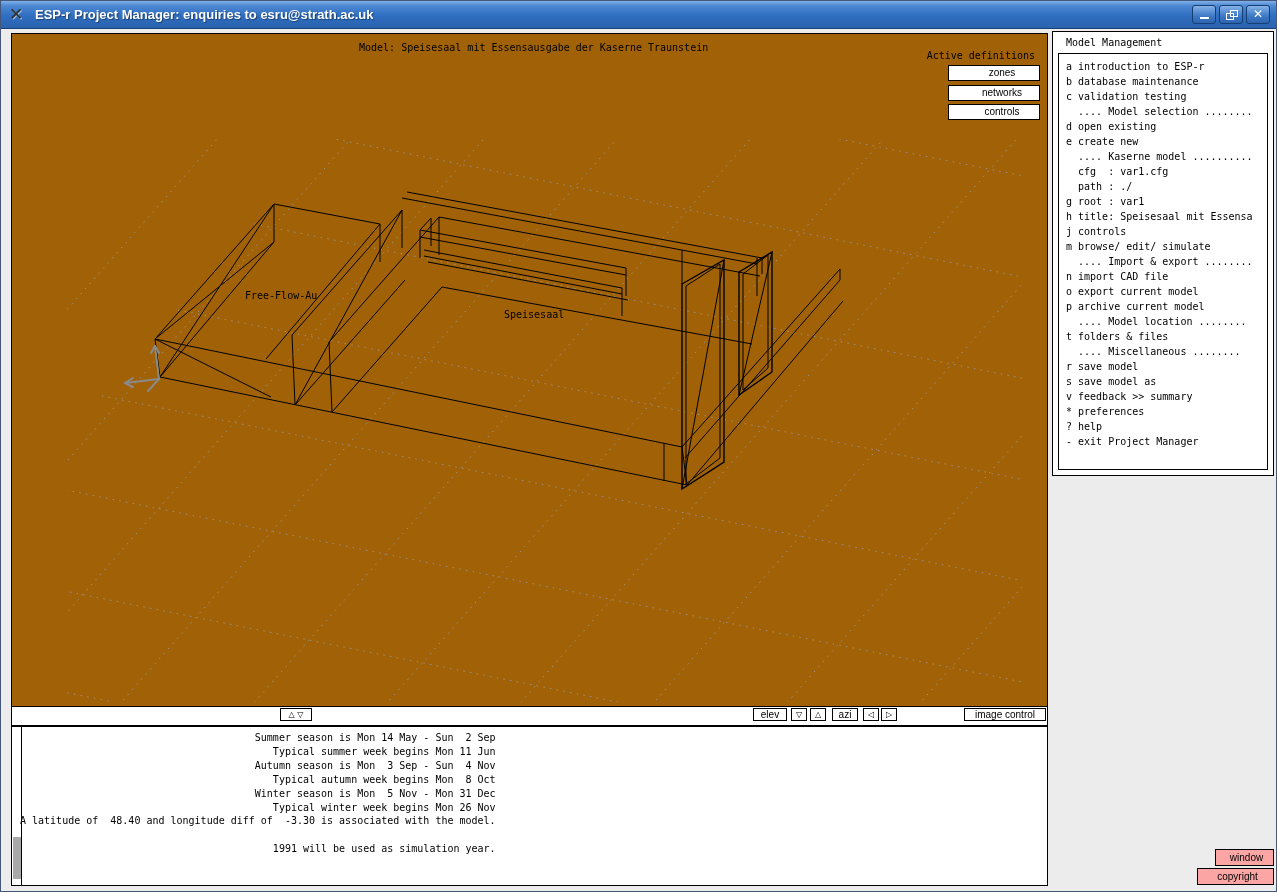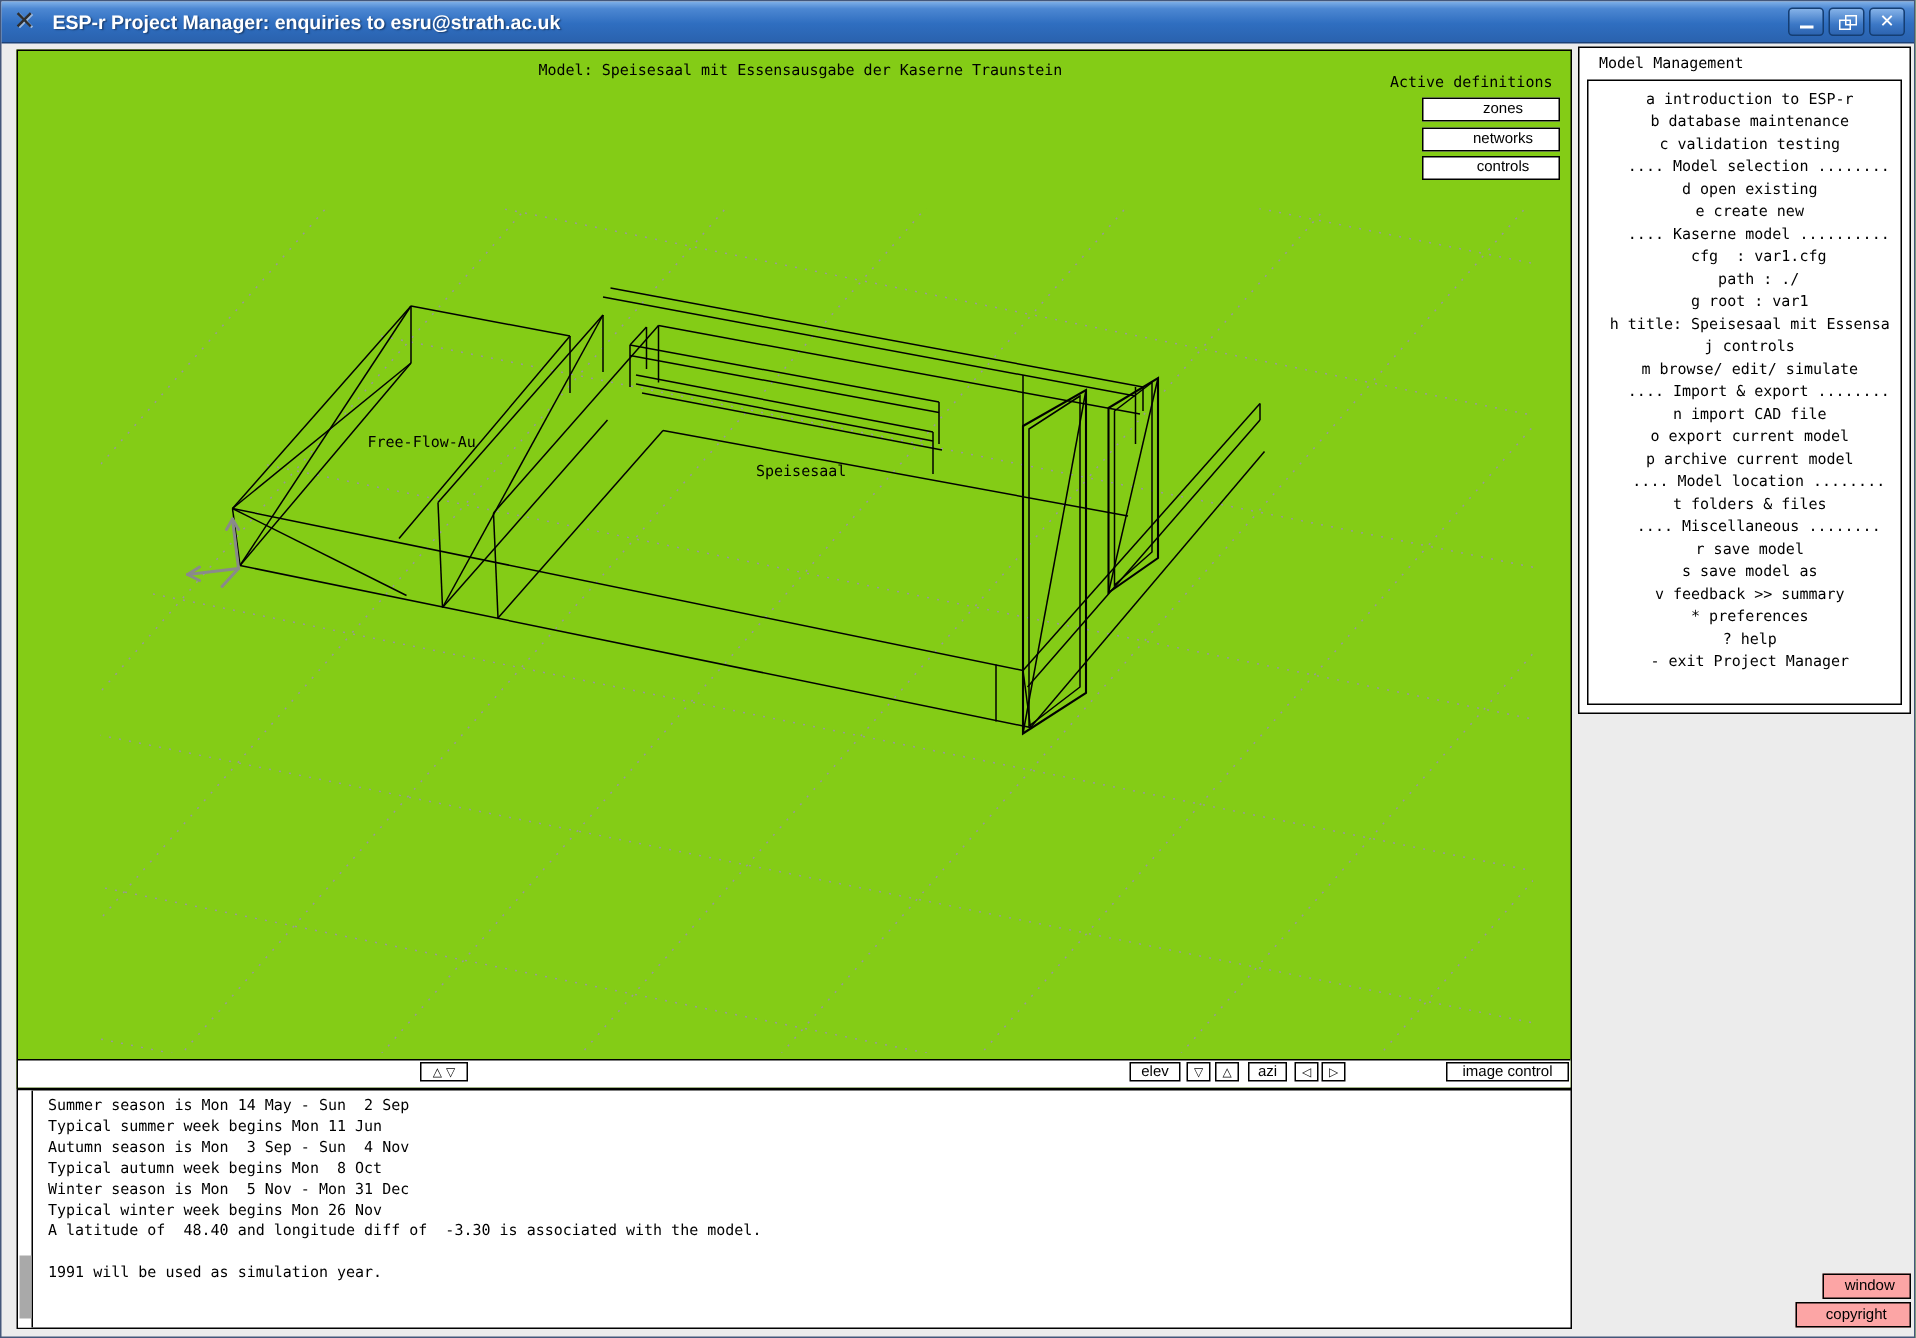--- a/index.html
+++ b/index.html
@@ -18,51 +18,51 @@
   .winbtn { position:absolute; top:4px; width:24px; height:19px; border:1px solid #153e73; border-radius:3px;
     background:linear-gradient(180deg,#85b2e8,#3c78c6 60%,#2d64b0); color:#fff; text-align:center;
     font:bold 11px "DejaVu Sans",sans-serif; line-height:17px; cursor:default; }
   #btn-min { right:60px; } #btn-restore { right:33px; } #btn-close { right:6px; font-size:12px; }
   #btn-min .bar { position:absolute; left:7px; bottom:4px; width:9px; height:2px; background:#fff; }
   #btn-restore .sq1 { position:absolute; left:6px; top:7px; width:8px; height:7px; border:1px solid #fff; }
   #btn-restore .sq2 { position:absolute; left:10px; top:4px; width:8px; height:7px; border:1px solid #fff; background:transparent; }
 
   
   #canvas-wrap { position:absolute; left:10px; top:32px; width:1037px; height:693px;
-    background:#84cc16; border:1px solid #000; }
+    background:#a16207; border:1px solid #000; }
   #viewport { position:absolute; left:0; top:0; width:1035px; height:672px; overflow:hidden; }
   #scene { position:absolute; left:0; top:0; }
   #model-title { position:absolute; left:347px; top:8px; font-size:10px; white-space:pre; color:#000; }
   #active-defs-label { position:absolute; right:12px; top:16px; font-size:10px; color:#000; }
   .adef-btn { position:absolute; left:936px; width:92px; height:16px; border:1px solid #000;
     background:#fff; font-size:10px; line-height:14px; padding-left:16px; cursor:default; }
   .zone-label { position:absolute; font-size:10px; color:#000; white-space:pre; }
 
   
   #control-strip { position:absolute; left:0; bottom:0; width:1035px; height:19px;
     border-top:1px solid #000; background:#fff; }
   .gc-btn { position:absolute; top:1px; height:13px; border:1px solid #000; background:#fff;
     font-size:10px; line-height:11px; text-align:center; cursor:default; white-space:pre; }
   .gc-tri { font-family:"DejaVu Sans",sans-serif; font-size:8px; line-height:11px; }
 
   
   #feedback { position:absolute; left:10px; top:725px; width:1037px; height:160px;
     background:#fff; border:1px solid #000; }
   #fb-scrollbar { position:absolute; left:0; top:0; width:10px; height:158px; border-right:1px solid #000; background:#fff; }
   #fb-thumb { position:absolute; left:1px; top:110px; width:8px; height:42px; background:#a9a9a9; cursor:default; }
-  #feedback-text { position:absolute; left:20px; top:4px; font-size:10px; line-height:13.9px; color:#000; }
+  #feedback-text { position:absolute; left:8px; top:4px; font-size:10px; line-height:13.9px; color:#000;text-align:right; }
   .fb-line { white-space:pre; min-height:13.9px; }
 
   
   #menu-panel { position:absolute; left:1051px; top:30px; width:222px; height:445px;
     background:#fff; border:1px solid #000; }
   #menu-title { position:absolute; left:13px; top:5px; font-size:10px; color:#000; }
   #menu-list { position:absolute; left:5px; top:21px; width:210px; height:417px; border:1px solid #000;
     padding:5px 0 0 7px; overflow:hidden; }
-  .menu-item { font-size:10px; line-height:15px; white-space:pre; color:#000; cursor:default;text-align:center; }
+  .menu-item { font-size:10px; line-height:15px; white-space:pre; color:#000; cursor:default; }
 
   
   .foot-btn { position:absolute; border:1px solid #000; background:#fca5a5; font-size:10px;
     line-height:15px; padding-left:4px; cursor:default; white-space:pre; }
   #btn-window { left:1214px; top:848px; width:59px; height:17px; }
   #btn-copyright { left:1196px; top:867px; width:77px; height:17px; }
 </style>
 </head>
 <body>
 

